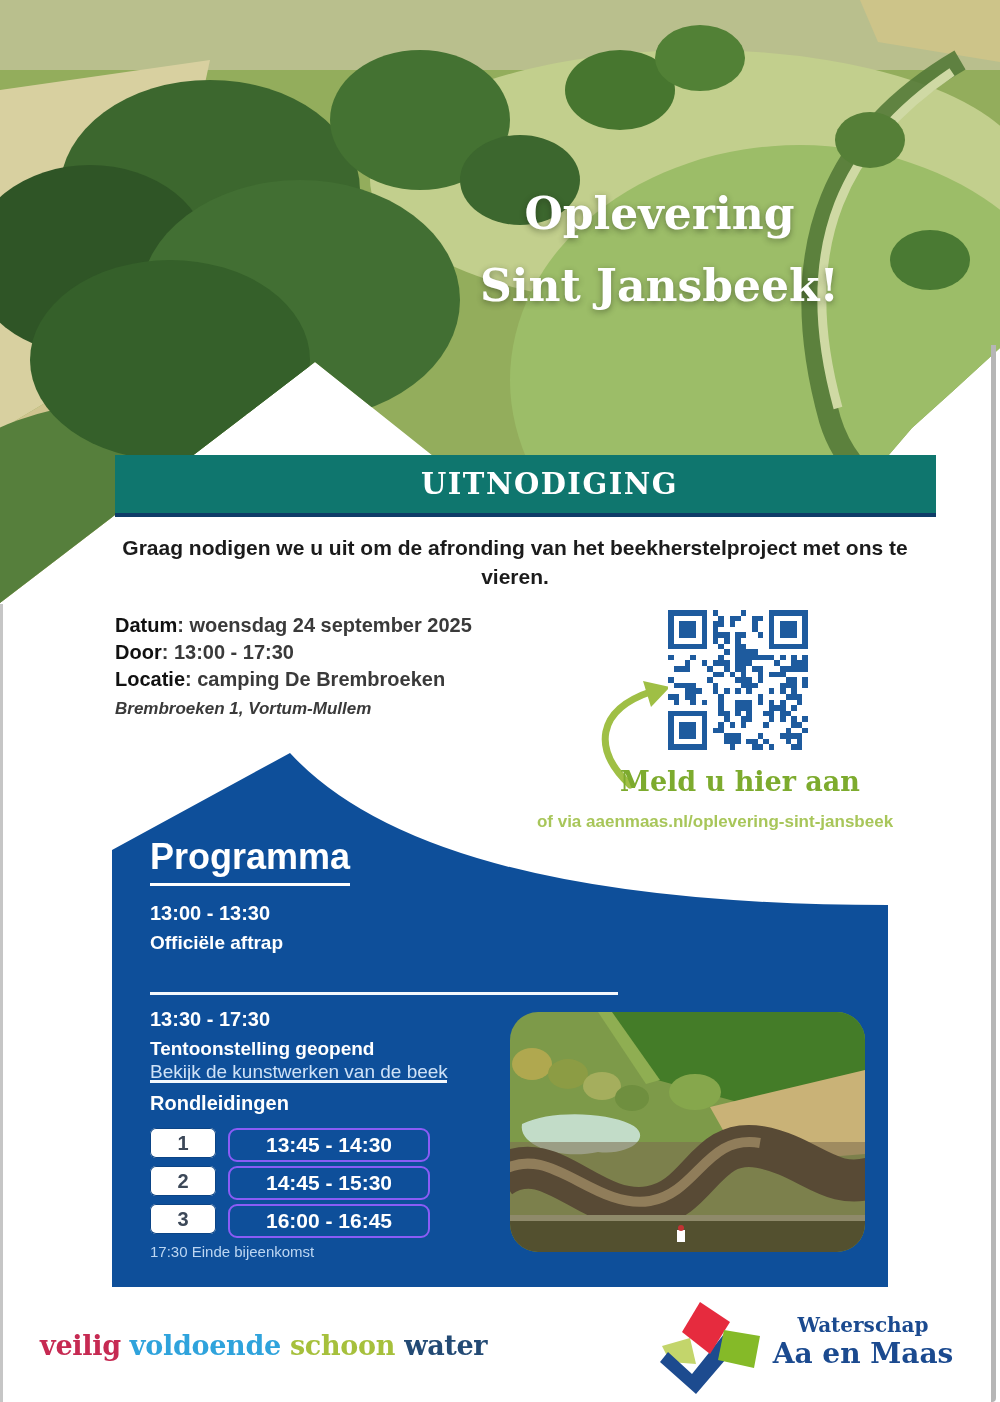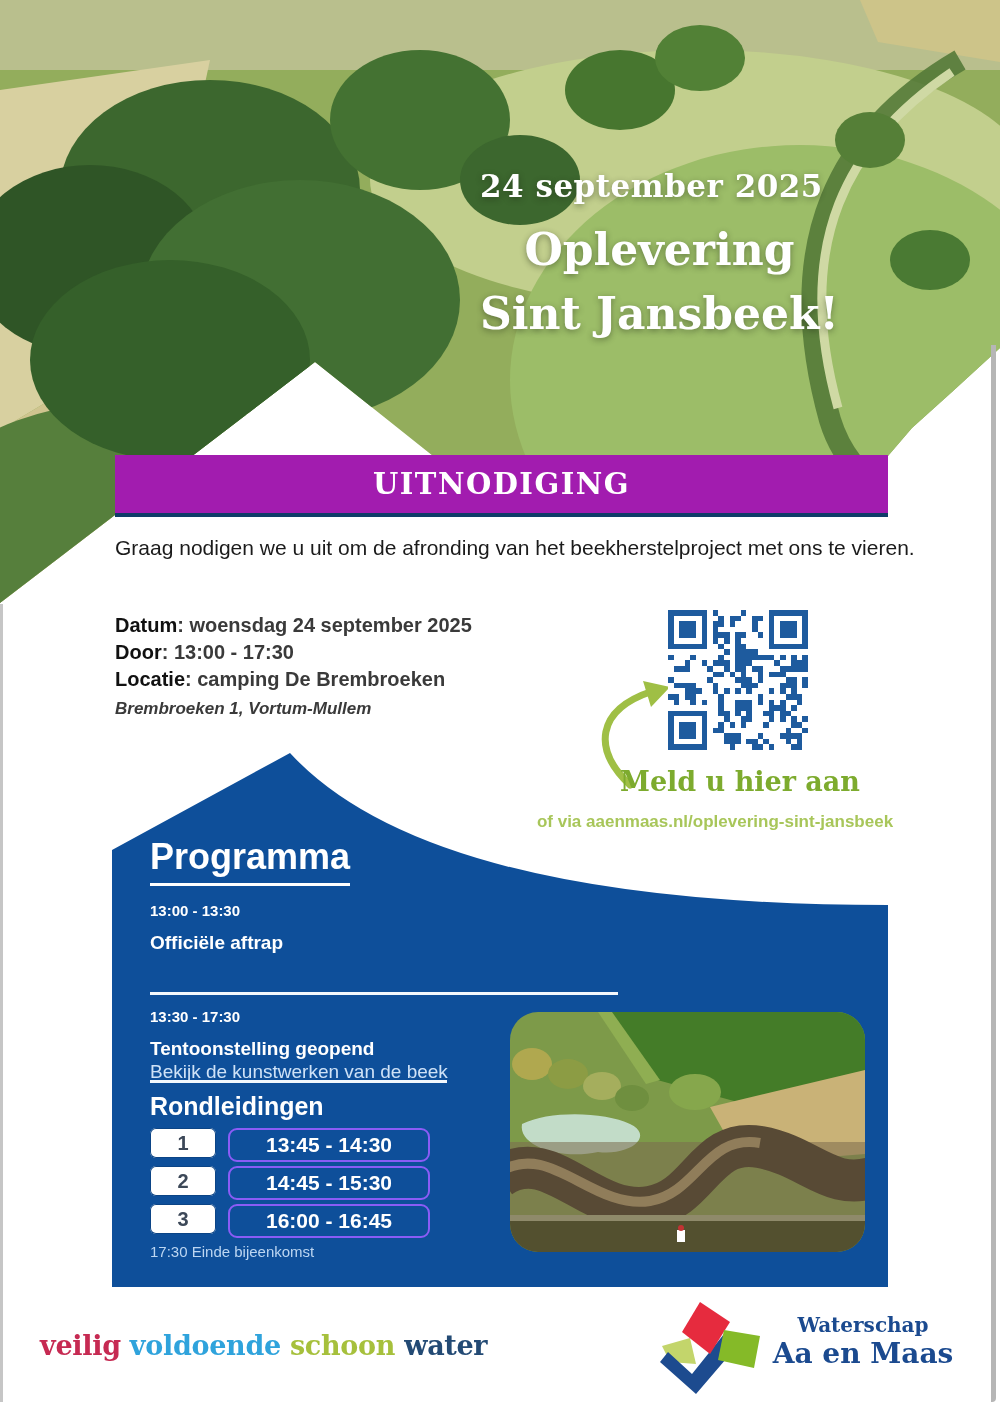--- a/index.html
+++ b/index.html
@@ -9,54 +9,54 @@
   
   .hero{position:absolute;left:0;top:0;width:1000px;height:610px;
         clip-path:polygon(0px 0px,1000px 0px,1000px 348px,952px 392px,912px 428px,888px 456px,
                           433px 456px,315px 362px,0px 603px);}
   .hero svg{position:absolute;left:0;top:0;}
   .hero-text{position:absolute;left:480px;top:168px;color:#ffffff;
              font-family:"DejaVu Serif",serif;font-weight:bold;
              text-shadow:0 2px 6px rgba(30,40,20,.45);}
   .hero-date{font-size:31px;letter-spacing:.5px;}
   .hero-line{font-size:44px;line-height:64px;margin-top:14px;text-align:center;}
-  .hero-line.second{margin-top:0;}
+  .hero-line.second{margin-top:8px;}
 
   
   .banner{position:absolute;left:115px;top:455px;width:773px;height:58px;
           border-bottom:4px solid #0f3c68;display:flex;align-items:center;justify-content:center;z-index:5;}
   .banner span{color:#ffffff;font-family:"DejaVu Serif",serif;font-weight:bold;
                font-size:29px;letter-spacing:1.5px;}
 
   
   .intro{position:absolute;left:115px;top:533px;width:800px;margin:0;
-         font-size:21px;font-weight:normal;color:#1b1b1b;line-height:29px;}
+         font-size:21px;font-weight:bold;color:#1b1b1b;line-height:29px;text-align:center;}
   .details{position:absolute;left:115px;top:612px;font-size:20px;line-height:27px;color:#3a3a3a;font-weight:bold;}
   .details .lbl{color:#111111;font-weight:bold;}
   .details .addr{font-style:italic;font-size:17px;margin-top:2px;}
 
   
   .qr-box{position:absolute;left:668px;top:610px;width:140px;height:140px;background:#ffffff;}
   .qr-box svg{width:100%;height:100%;shape-rendering:crispEdges;}
   .arrow{position:absolute;left:575px;top:655px;width:110px;height:150px;}
   .cta{position:absolute;left:610px;top:766px;width:260px;text-align:center;
        font-family:"DejaVu Serif",serif;font-weight:bold;font-size:27px;}
   .alt-link{position:absolute;left:525px;top:812px;width:380px;text-align:center;
             font-size:17px;font-weight:bold;}
 
   
   .panel-bg{position:absolute;left:0;top:740px;}
   .panel-content{position:absolute;left:0;top:0;width:1000px;height:1402px;color:#ffffff;pointer-events:none;}
   .prog-head{position:absolute;left:150px;top:836px;font-size:36px;font-weight:bold;
              border-bottom:3px solid #ffffff;padding-bottom:5px;}
-  .p-time{position:absolute;left:150px;font-size:15px;font-weight:bold;}
+  .p-time{position:absolute;left:150px;font-size:20px;font-weight:bold;}
   .p-title{position:absolute;left:150px;font-size:19px;font-weight:bold;}
   .p-sub{position:absolute;left:150px;font-size:19px;color:#cfe2f7;}
   .hr{position:absolute;left:150px;height:3px;background:#f3f8fd;}
-  .rond-head{position:absolute;left:150px;top:1092px;font-size:25px;font-weight:bold;}
+  .rond-head{position:absolute;left:150px;top:1092px;font-size:20px;font-weight:bold;}
   .tour-nr{position:absolute;left:150px;width:66px;height:30px;background:#ffffff;border-radius:6px;
            display:flex;align-items:center;justify-content:center;
            color:#3c4858;font-size:20px;font-weight:bold;box-shadow:0 0 0 1px #0b4486 inset;}
   .tour-time{position:absolute;left:228px;width:198px;height:30px;border:2px solid #8b5cf6;border-radius:9px;
              display:flex;align-items:center;justify-content:center;font-size:21px;font-weight:bold;color:#ffffff;}
   .end-note{position:absolute;left:150px;top:1243px;font-size:15px;color:#bcd6f2;}
   .inset{position:absolute;left:510px;top:1012px;width:355px;height:240px;border-radius:28px;overflow:hidden;}
 
   
   .tagline{position:absolute;left:40px;top:1330px;font-family:"DejaVu Serif",serif;
@@ -93,27 +93,26 @@
       <ellipse cx="300" cy="300" rx="160" ry="120" fill="#426f33"></ellipse>
       <ellipse cx="170" cy="360" rx="140" ry="100" fill="#35602a"></ellipse>
       <ellipse cx="420" cy="120" rx="90" ry="70" fill="#447232"></ellipse>
       <ellipse cx="520" cy="180" rx="60" ry="45" fill="#3c672e"></ellipse>
       <ellipse cx="620" cy="90" rx="55" ry="40" fill="#47762f"></ellipse>
       <ellipse cx="700" cy="58" rx="45" ry="33" fill="#528136"></ellipse>
       <ellipse cx="930" cy="260" rx="40" ry="30" fill="#4a7a33"></ellipse>
       <ellipse cx="870" cy="140" rx="35" ry="28" fill="#557f37"></ellipse>
     </svg>
     <div class="hero-text">
-      <div class="hero-date">24 september 2025</div>
       <div class="hero-line">Oplevering</div>
       <div class="hero-line second">Sint Jansbeek!</div>
     </div>
   </div>
 
-  <div class="banner" style="background-color: #a21caf;">
+  <div class="banner" style="background-color: #0f766e; padding-left: 48px;">
     <span>UITNODIGING</span>
   </div>
 
   <p class="intro">Graag nodigen we u uit om de afronding van het beekherstelproject met ons te vieren.</p>
 
   <div class="details">
     <div><span class="lbl">Datum</span><span>: woensdag 24 september 2025</span></div>
     <div><span class="lbl">Door</span><span>: 13:00 - 17:30</span></div>
     <div><span class="lbl">Locatie</span><span>: camping De Brembroeken</span></div>
     <div class="addr">Brembroeken 1, Vortum-Mullem</div>

